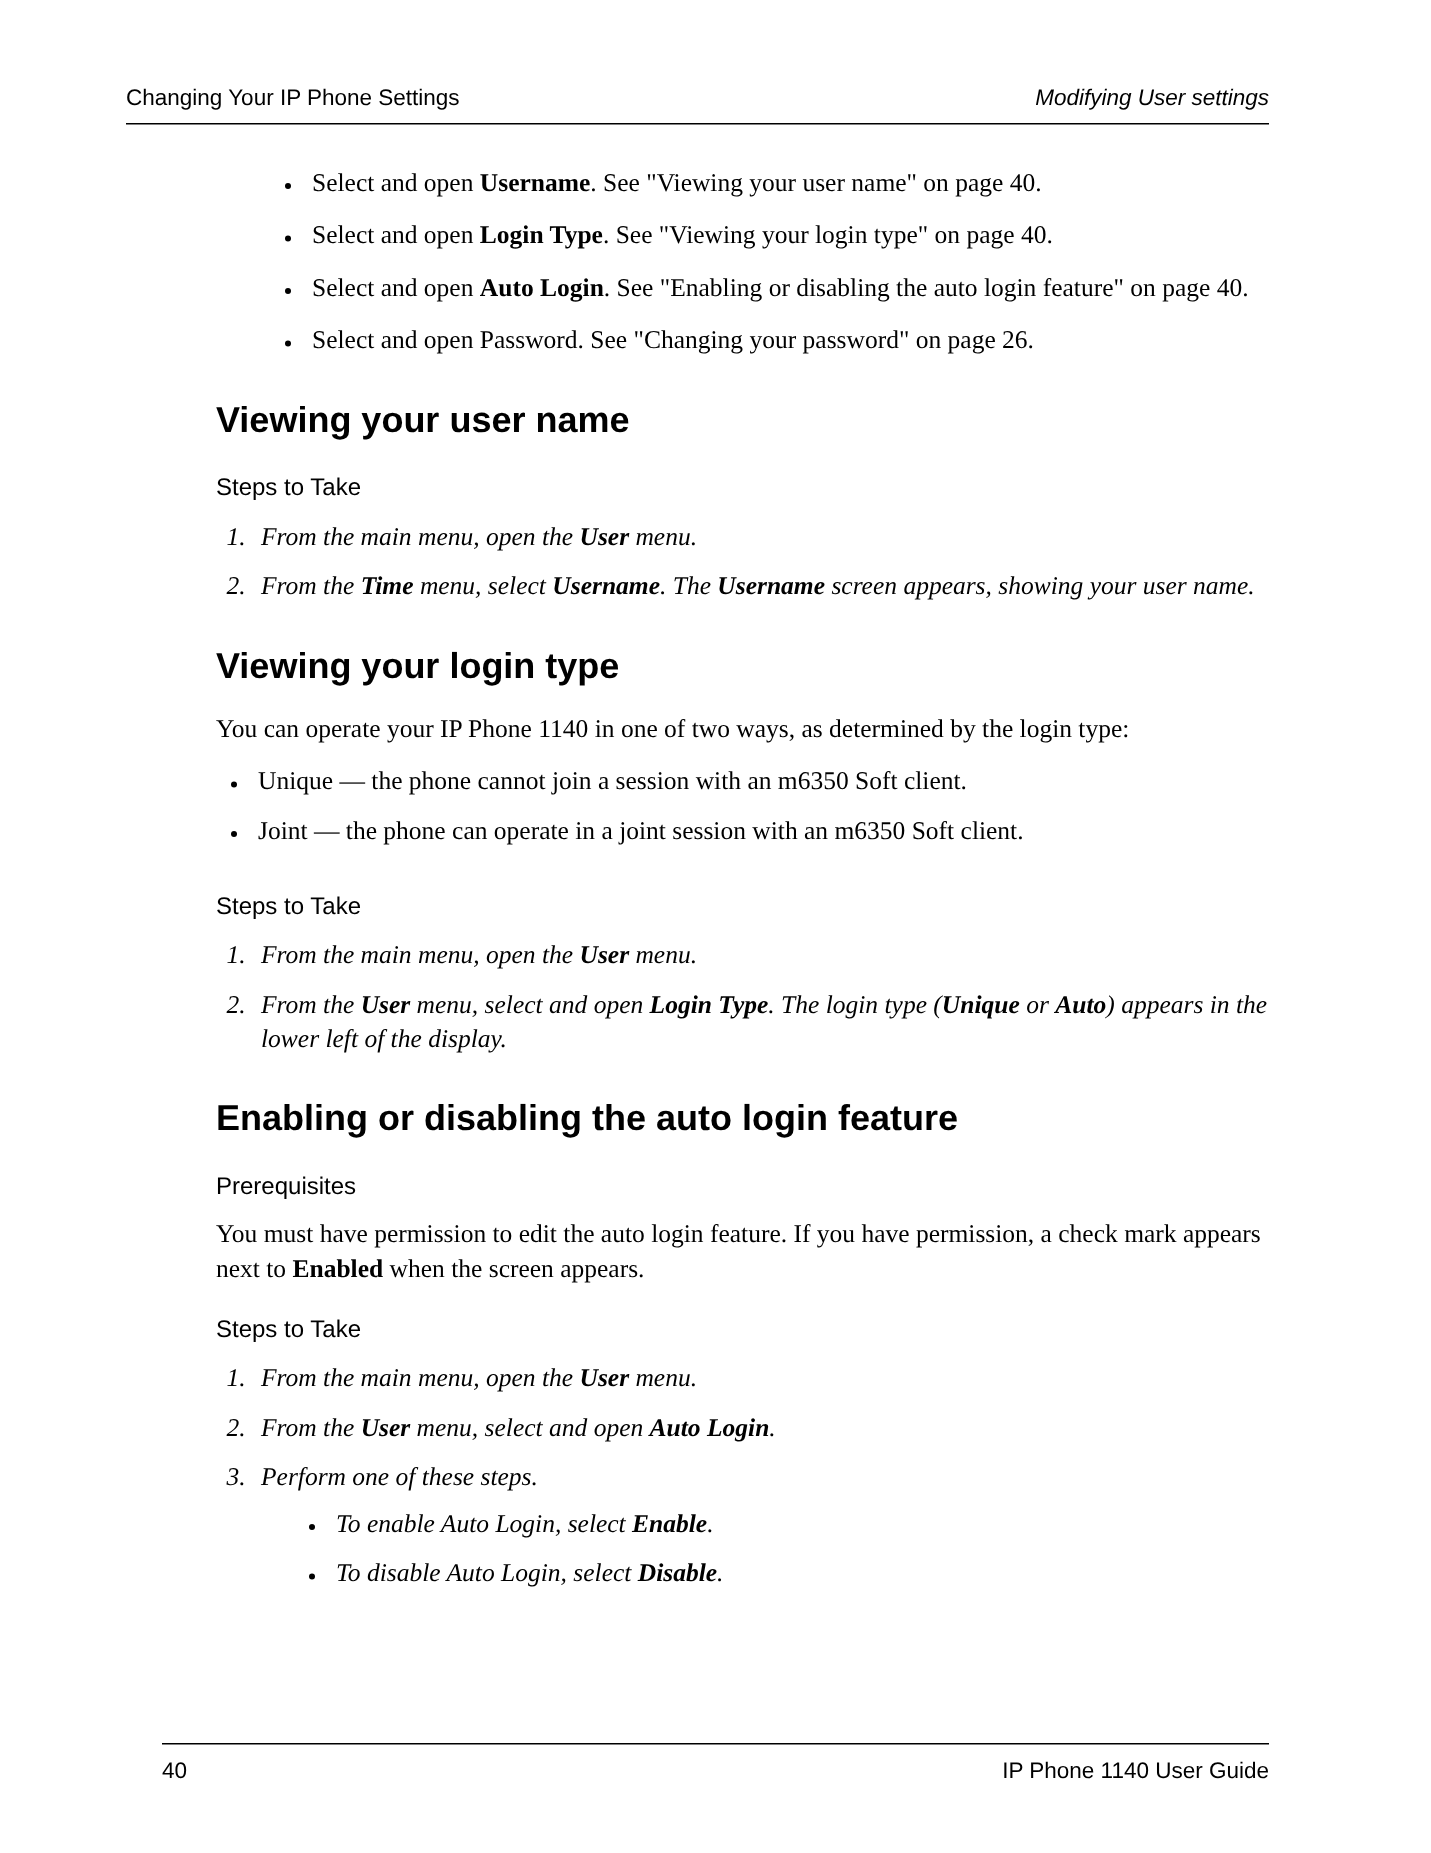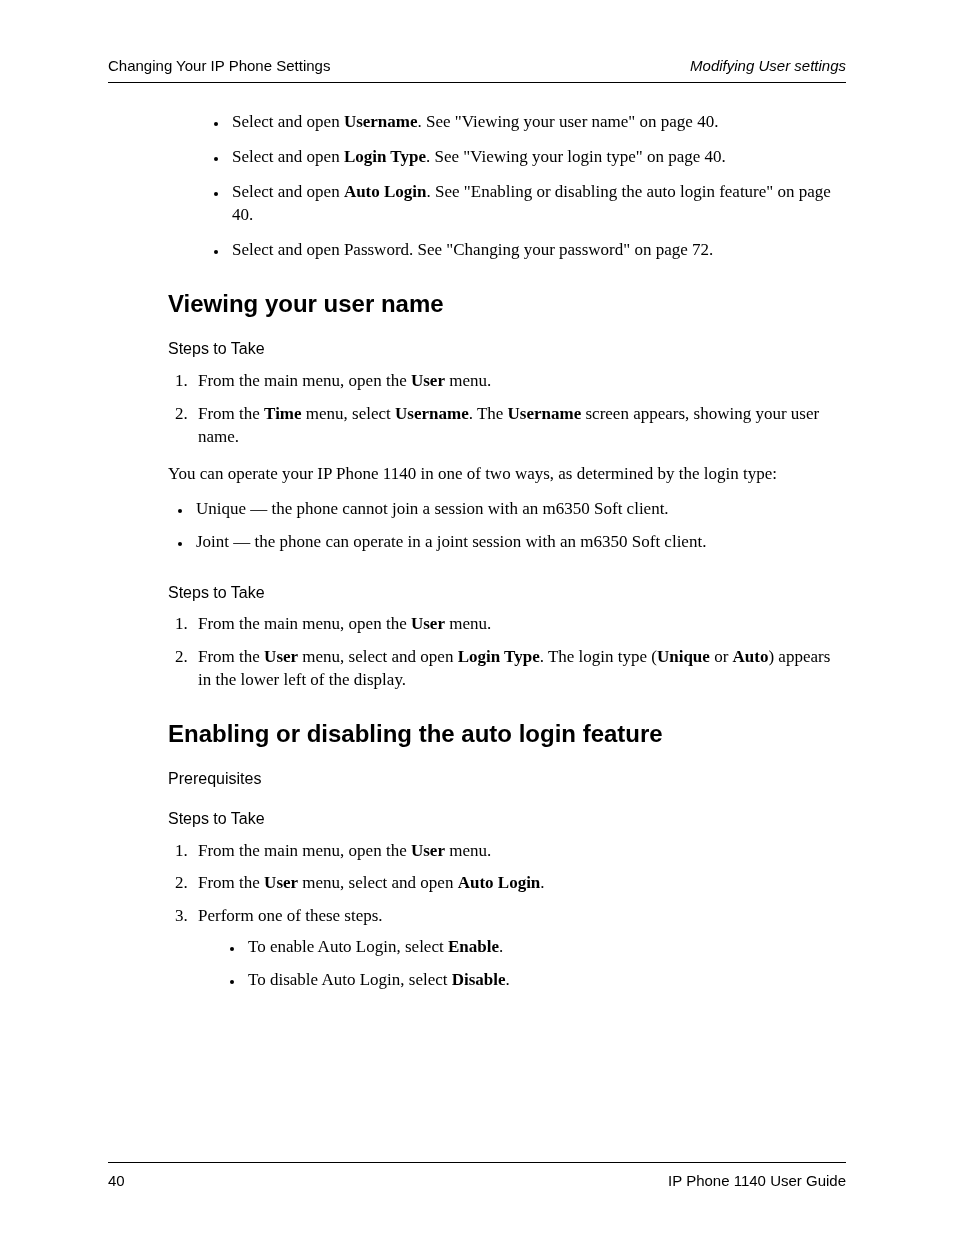--- a/index.html
+++ b/index.html
@@ -8,21 +8,21 @@
     background: #fff;
     font-family: "Times New Roman", Times, serif;
     font-size: 17px;
     color: #000;
     line-height: 1.35;
   }
   .page {
     width: 954px;
     height: 1235px;
     box-sizing: border-box;
-    padding: 56px 108px 40px 108px;
+    padding: 56px 108px 40px 84px;
     position: relative;
   }
   .running-head {
     display: flex;
     justify-content: space-between;
     font-family: Arial, Helvetica, sans-serif;
     font-size: 15px;
     border-bottom: 1px solid #000;
     padding-bottom: 6px;
     margin-bottom: 28px;
@@ -45,20 +45,21 @@
   h3 {
     font-family: Arial, Helvetica, sans-serif;
     font-weight: normal;
     font-size: 16px;
     margin: 18px 0 10px 0;
   }
   p { margin: 0 0 12px 0; }
   ol {
     margin: 0 0 14px 0;
     padding-left: 24px;
+    font-style: italic;
   }
   ol > li { padding-left: 6px; margin-bottom: 10px; }
   ul.inner {
     list-style: disc;
     margin: 0 0 28px 0;
     padding-left: 24px;
   }
   ul.inner li { padding-left: 4px; margin-bottom: 10px; }
   ul.inner li::marker { font-size: 12px; }
   ul.sub {
@@ -89,45 +90,47 @@
 
   <div class="running-head">
     <span>Changing Your IP Phone Settings</span>
     <span class="right">Modifying User settings</span>
   </div>
 
   <ul class="intro" id="intro-list">
       <li>Select and open <b>Username</b>. See "Viewing your user name" on page 40.</li>
       <li>Select and open <b>Login Type</b>. See "Viewing your login type" on page 40.</li>
       <li>Select and open <b>Auto Login</b>. See "Enabling or disabling the auto login feature" on page 40.</li>
-      <li>Select and open Password. See "Changing your password" on page 72.</li>
+      <li>Select and open Password. See "Changing your password" on page 26.</li>
     </ul>
 
   <div class="content">
 
     <h2>Viewing your user name</h2>
     <h3>Steps to Take</h3>
     <ol id="sec1-steps">
         <li>From the main menu, open the <b>User</b> menu.</li>
         <li>From the <b>Time</b> menu, select <b>Username</b>. The <b>Username</b> screen appears, showing your user name.</li>
       </ol>
 
+    <h2>Viewing your login type</h2>
     <p>You can operate your IP Phone 1140 in one of two ways, as determined by the login type:</p>
     <ul class="inner" id="sec2-bullets">
         <li>Unique — the phone cannot join a session with an m6350 Soft client.</li>
         <li>Joint — the phone can operate in a joint session with an m6350 Soft client.</li>
       </ul>
     <h3>Steps to Take</h3>
     <ol id="sec2-steps">
         <li>From the main menu, open the <b>User</b> menu.</li>
         <li>From the <b>User</b> menu, select and open <b>Login Type</b>. The login type (<b>Unique</b> or <b>Auto</b>) appears in the lower left of the display.</li>
       </ol>
 
     <h2>Enabling or disabling the auto login feature</h2>
     <h3>Prerequisites</h3>
+    <p id="sec3-prereq">You must have permission to edit the auto login feature. If you have permission, a check mark appears next to <b>Enabled</b> when the screen appears.</p>
     <h3>Steps to Take</h3>
     <ol id="sec3-steps">
         <li>From the main menu, open the <b>User</b> menu.</li>
         <li>From the <b>User</b> menu, select and open <b>Auto Login</b>.</li>
         <li>Perform one of these steps.<ul class="sub">
             <li>To enable Auto Login, select <b>Enable</b>.</li>
             <li>To disable Auto Login, select <b>Disable</b>.</li>
           </ul></li>
       </ol>
 

